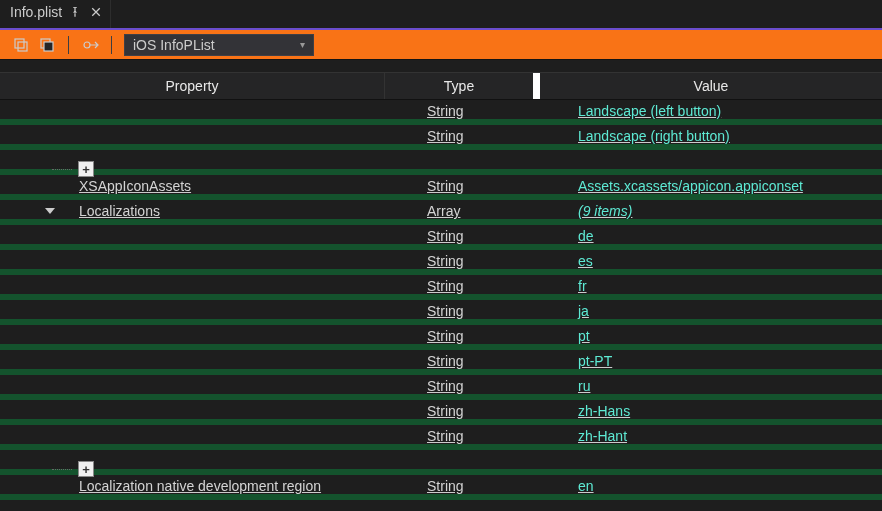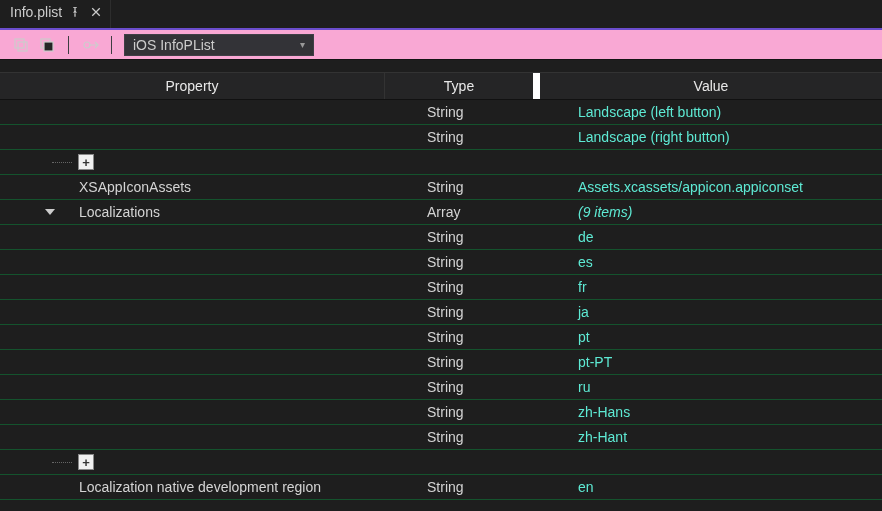--- a/index.html
+++ b/index.html
@@ -31,21 +31,21 @@
     color: #cccccc;
     font-size: 14px;
     width: 16px; height: 16px;
     display: flex;
     align-items: center;
     justify-content: center;
   }
   .pin-icon svg, .close-icon svg { fill: #cccccc; }
   .toolbar {
     height: 30px;
-    background: #f9a8d4;
+    background: #f97316;
     display: flex;
     align-items: center;
     padding: 0 12px;
     gap: 8px;
     border-bottom: 1px solid #141414;
   }
   .tool-icon {
     width: 18px; height: 18px;
     display: flex;
     align-items: center;
@@ -88,22 +88,23 @@
     justify-content: center;
     color: #e8e8e8;
     font-weight: 400;
   }
   .grid {
     background: #1e1e1e;
   }
   .row {
     display: flex;
     height: 25px;
-    align-items: center;
-    border-bottom: 1px solid #14532d;
+    align-items: flex-end;
+    border-bottom: 6px solid #14532d;
+    text-decoration: underline;
   }
   .row .cell-prop {
     width: 385px;
     display: flex;
     align-items: center;
     position: relative;
     padding-left: 16px;
     margin-left: 23px;
   }
   .row .cell-type {

